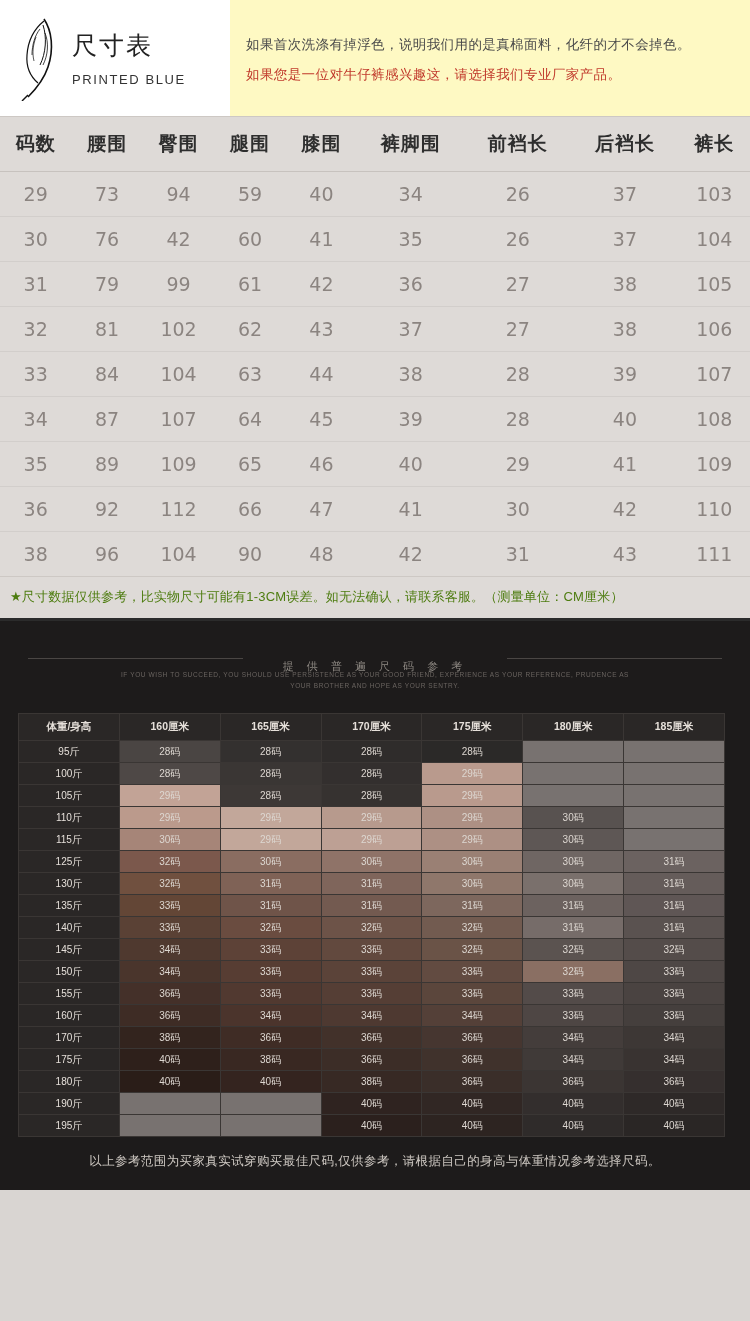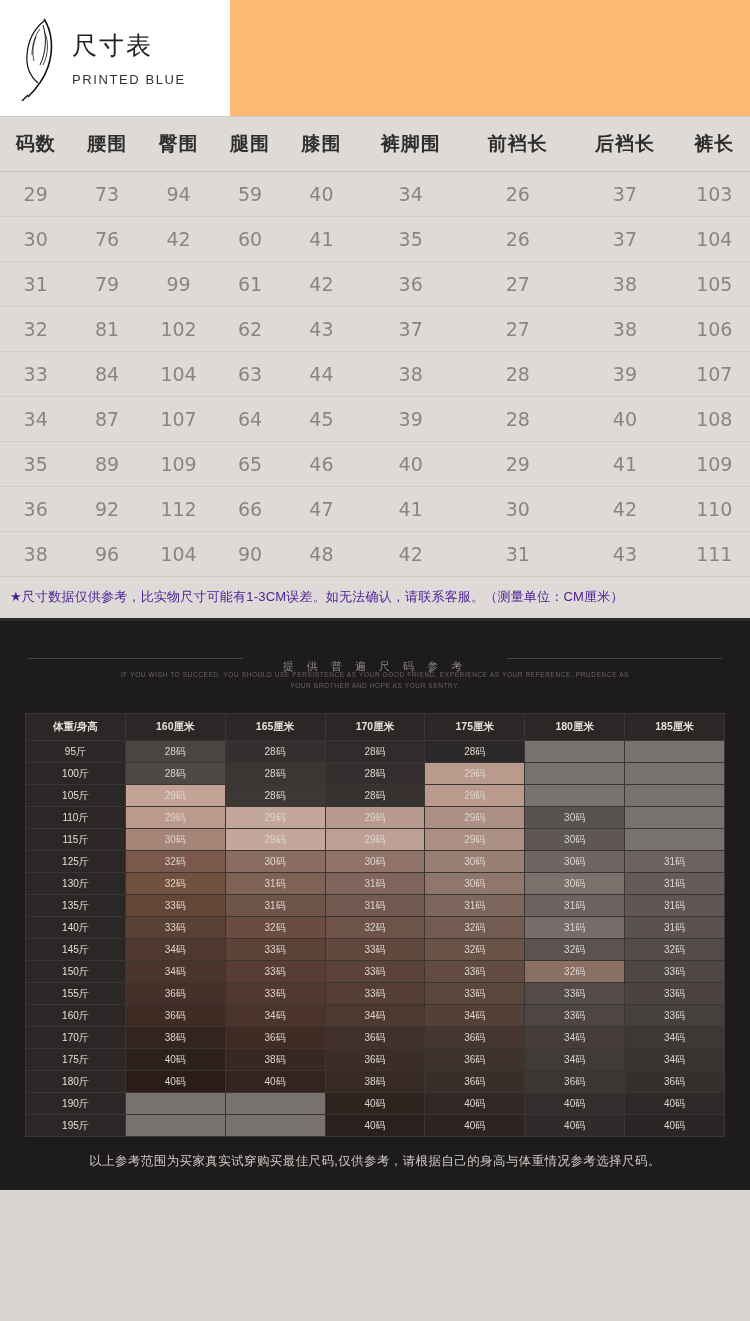--- a/index.html
+++ b/index.html
@@ -7,21 +7,21 @@
     width:750px;
     background:#d9d5d2;
     font-family:"Liberation Sans","DejaVu Sans",sans-serif;
     color:#3a3a3a;
   }
   .page{width:750px;position:relative;overflow:hidden;}
 
   
   .header{
     height:116px;
-    background:#fdba74;
+    background:#fef9c3;
     display:flex;
     align-items:flex-start;
     border-bottom:1px solid #cdc8c4;
   }
   .brand{
     width:230px;
     height:116px;
     background:#fff;
     display:flex;
     align-items:center;
@@ -79,21 +79,21 @@
     color:#8b8480;
     text-align:center;
     padding:11px 0;
     border-bottom:1px solid #d2cecb;
     font-family:"DejaVu Sans","Liberation Sans",sans-serif;
   }
   .size-table tbody tr:last-child td{border-bottom:none;}
 
   .footnote{
     font-size:13px;
-    color:#4c1d95;
+    color:#4d7c0f;
     padding:11px 8px 12px 10px;
     border-top:1px solid #cdc8c4;
     border-bottom:3px solid #2b2b2b;
     letter-spacing:.2px;
     background:#dedad7;
   }
 
   
   .dark{
     background:#1d1b1b;
@@ -130,21 +130,21 @@
     text-align:center;
     color:#6a6460;
     font-size:6.5px;
     letter-spacing:.6px;
     line-height:11px;
     margin-top:10px;
     padding:0 120px;
   }
 
   
-  .matrix-wrap{padding:22px 25px 0 25px;}
+  .matrix-wrap{padding:22px 25px 0 18px;}
   table.matrix{
     width:100%;
     border-collapse:collapse;
     table-layout:fixed;
   }
   table.matrix th, table.matrix td{
     border:1px solid #3a3634;
     text-align:center;
     font-size:10px;
     color:#ddd7d1;
@@ -189,20 +189,24 @@
           <path d="M31 18 C35 28 34 40 29 50" stroke="#111" stroke-width=".8" fill="none"></path>
           <path d="M22 22 C19 30 18 38 20 46" stroke="#111" stroke-width=".7" fill="none"></path>
           <path d="M14 80 L8 86" stroke="#111" stroke-width="1.4" fill="none"></path>
         </svg>
       </div>
       <div class="brand-text">
         <div class="brand-title">尺寸表</div>
         <div class="brand-sub">PRINTED BLUE</div>
       </div>
     </div>
+    <div class="header-notes">
+      <div class="note-line">如果首次洗涤有掉浮色，说明我们用的是真棉面料，化纤的才不会掉色。</div>
+      <div class="note-line red">如果您是一位对牛仔裤感兴趣这，请选择我们专业厂家产品。</div>
+    </div>
   </div>
 
   <table class="size-table">
     <thead>
       <tr id="size-head-row">
           <th>码数</th>
           <th>腰围</th>
           <th>臀围</th>
           <th>腿围</th>
           <th>膝围</th>

